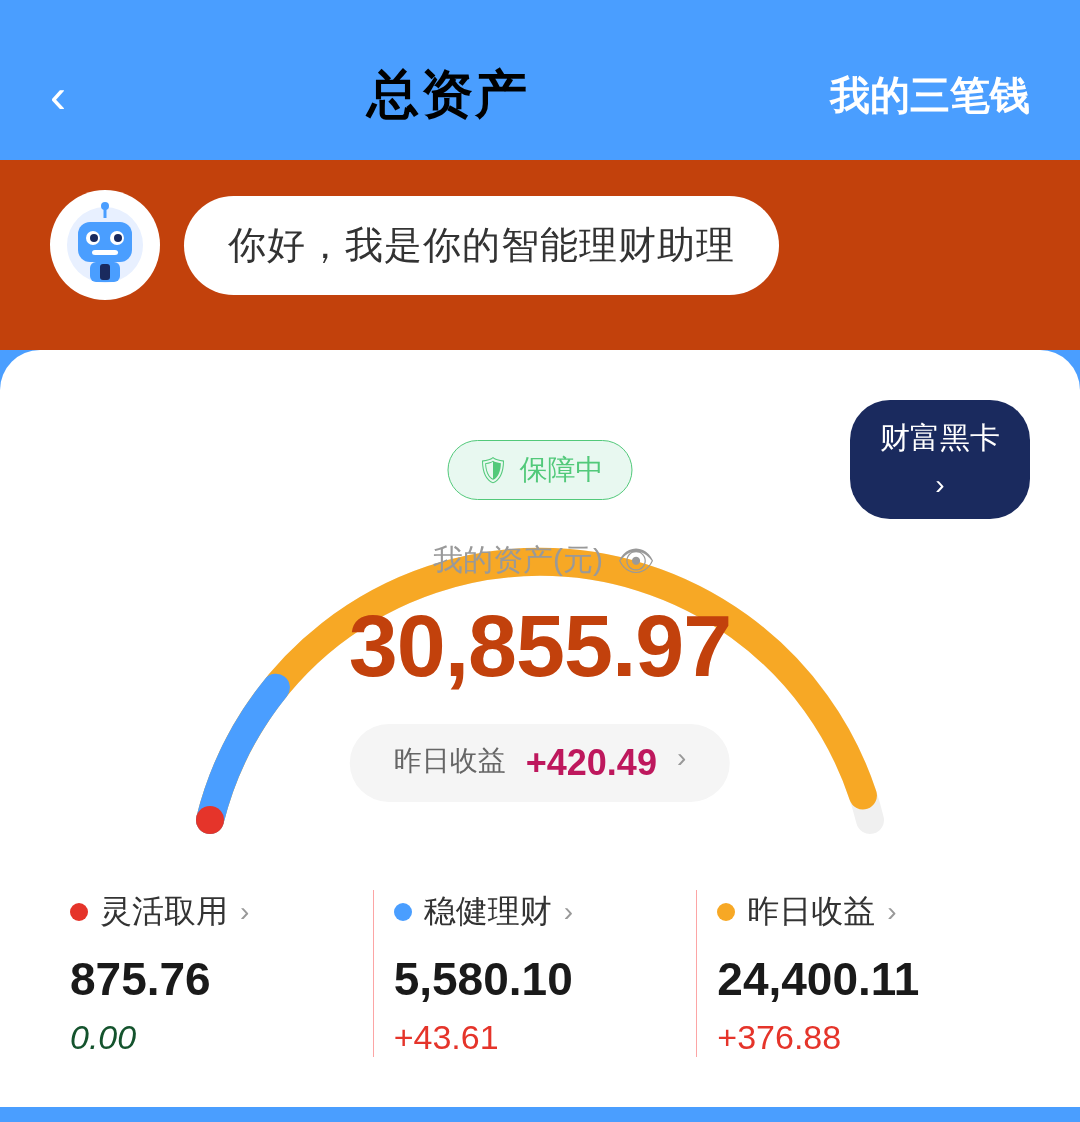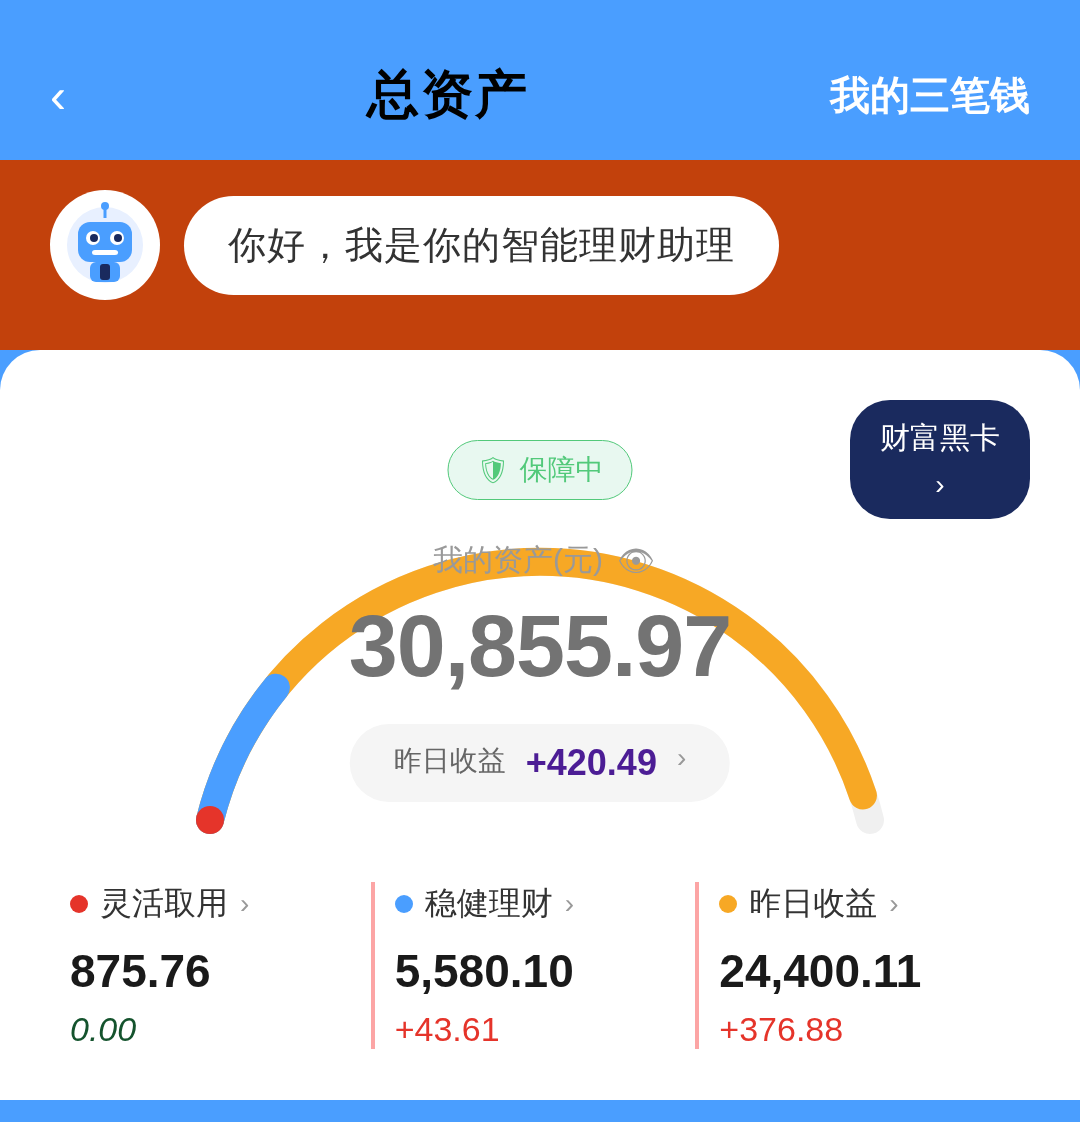--- a/index.html
+++ b/index.html
@@ -166,21 +166,21 @@
       font-size: 30px;
       color: #999;
     }
     .asset-value {
       position: absolute;
       top: 175px;
       left: 50%;
       transform: translateX(-50%);
       font-size: 88px;
       font-weight: 700;
-      color: #737373;
+      color: #c2410c;
       white-space: nowrap;
       letter-spacing: -1px;
     }
 
     
     .yesterday-earnings {
       position: absolute;
       top: 304px;
       left: 50%;
       transform: translateX(-50%);
@@ -193,32 +193,32 @@
       white-space: nowrap;
       cursor: pointer;
     }
     .yesterday-label {
       font-size: 28px;
       color: #666;
     }
     .yesterday-value {
       font-size: 36px;
       font-weight: 600;
-      color: #4c1d95;
+      color: #be185d;
     }
     .yesterday-chevron {
       font-size: 28px;
       color: #999;
     }
 
     
     .categories {
       display: flex;
       justify-content: space-between;
-      margin-top: 22px;
+      margin-top: 30px;
       padding: 0 10px;
     }
     .category {
       flex: 1;
       display: flex;
       flex-direction: column;
       align-items: flex-start;
       padding: 0 20px;
     }
     .category:first-child { padding-left: 10px; }
@@ -253,21 +253,21 @@
     }
     .category-earnings {
       font-size: 34px;
       font-weight: 500;
     }
     .earnings-neutral { color: #14532d; font-style: italic; }
     .earnings-positive { color: #e5342a; }
 
     
     .category + .category {
-      border-left: 4px solid #fca5a5;
+      border-left: 1px solid #fca5a5;
     }
   </style>
 </head>
 <body>
 
 <div class="header">
   <span class="header-back">‹</span>
   <span class="header-title">总资产</span>
   <span class="header-right">我的三笔钱</span>
 </div>

